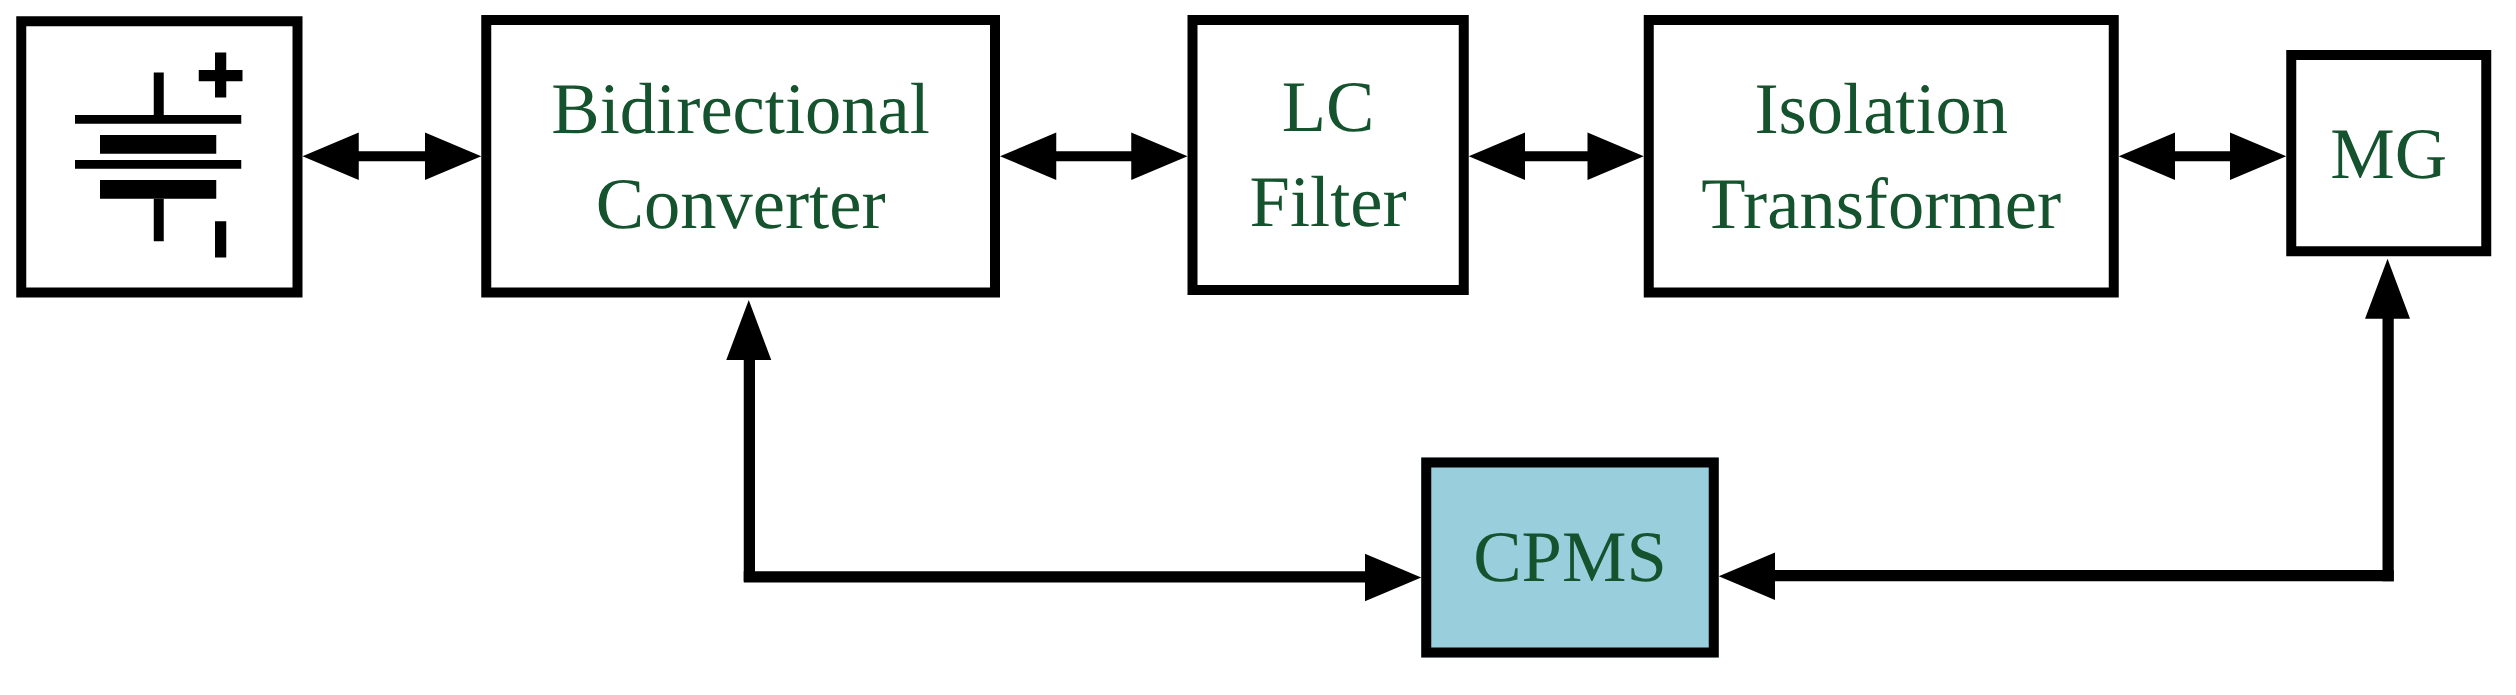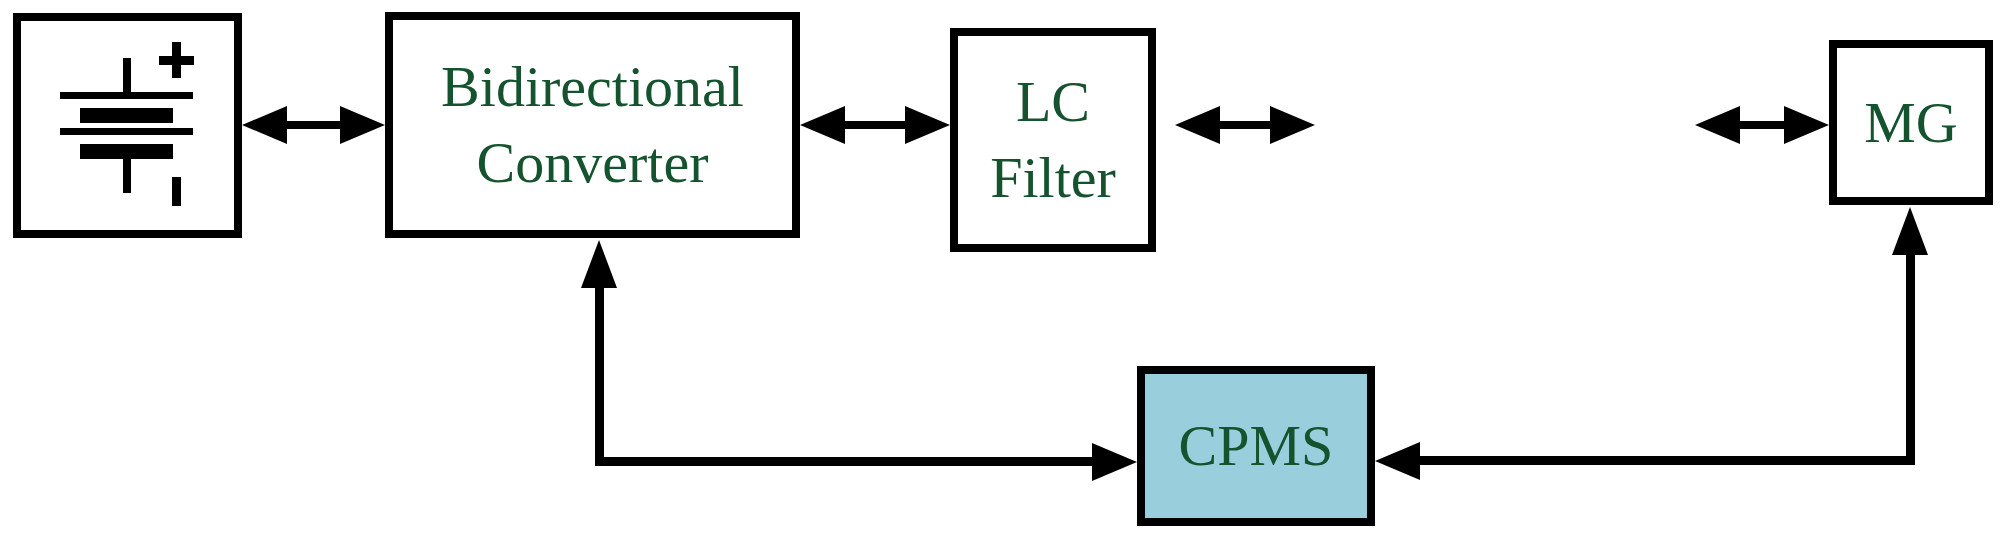--- a/index.html
+++ b/index.html
@@ -26,21 +26,21 @@
   }
   .box .label {
     font-size: 58px;
     line-height: 76px;
     text-align: center;
     white-space: pre-line;
   }
 
   #battery-box     { left: 13px;   top: 13px;  width: 229px; height: 225px; }
   #converter-box   { left: 385px;  top: 12px;  width: 415px; height: 226px; }
-  #lc-box          { left: 950px;  top: 28px;  width: 206px; height: 224px; }
+  #lc-box          { left: 950px;  top: 12px;  width: 225px; height: 224px; }
   #transformer-box { left: 1315px; top: 12px;  width: 380px; height: 226px; }
   #mg-box          { left: 1829px; top: 40px;  width: 164px; height: 165px; }
   #cpms-box        { left: 1137px; top: 366px; width: 238px; height: 160px; background: #99cedd; }
 
   
   .bat { position: absolute; background: #000; }
   #bat-plus-h   { left: 138px; top: 35px;  width: 35px;  height: 9px;  }
   #bat-plus-v   { left: 151px; top: 21px;  width: 9px;   height: 36px; }
   #bat-term-top { left: 102px; top: 37px;  width: 8px;   height: 35px; }
   #bat-thin1    { left: 39px;  top: 71px;  width: 133px; height: 7px;  }
@@ -103,20 +103,24 @@
   <div class="box" id="converter-box">
     <div class="label">Bidirectional
 Converter</div>
   </div>
 
   <div class="box" id="lc-box">
     <div class="label">LC
 Filter</div>
   </div>
 
+  <div class="box" id="transformer-box">
+    <div class="label">Isolation
+Transformer</div>
+  </div>
 
   <div class="box" id="mg-box">
     <div class="label">MG</div>
   </div>
 
   <div class="box" id="cpms-box">
     <div class="label">CPMS</div>
   </div>
 
   <div class="harrow" id="arrow-1">

